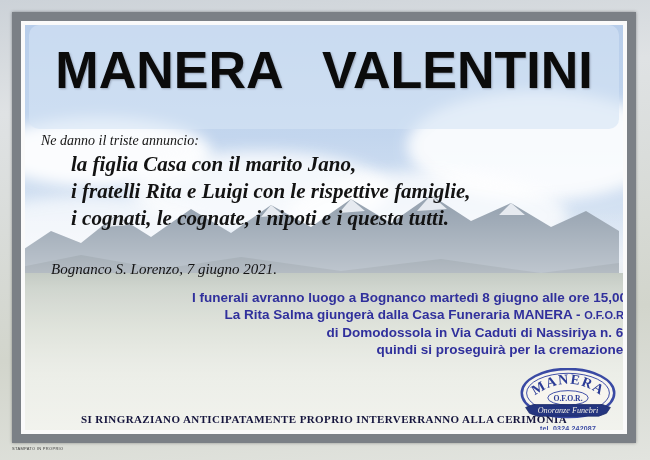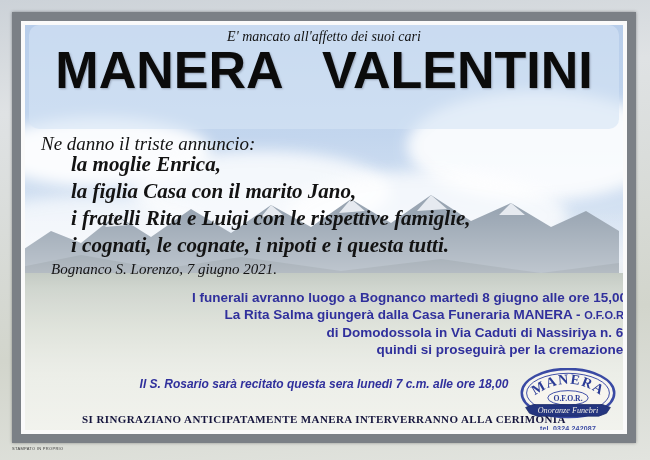--- a/index.html
+++ b/index.html
@@ -34,21 +34,21 @@
   
   .txt{position:absolute; color:#131313;}
   .intro{top:8px; left:0; width:100%; text-align:center; font-style:italic; font-size:14px;}
   .big-name{
     top:20px; left:0; width:100%; text-align:center;
     font-family:"Liberation Sans", sans-serif; font-weight:bold;
     font-size:52px; line-height:58px; letter-spacing:0px; word-spacing:26px;
     color:#0b0b0b; white-space:nowrap;
     text-shadow:1px 1px 2px rgba(90,100,120,.45);
   }
-  .announce{top:112px; left:20px; font-style:italic; font-size:19px;}
+  .announce{top:112px; left:20px; font-style:italic; font-size:14px;}
   .family{top:130px; left:50px; font-style:italic; font-weight:bold; font-size:21px; line-height:27px;}
   .place-date{top:240px; left:30px; font-style:italic; font-size:15px;}
   .funeral{top:268px; left:0; width:100%; text-align:right;
     font-family:"Liberation Sans", sans-serif; font-weight:bold;
     font-size:13.5px; line-height:17px; color:#30309c;}
   .funeral .small-abbr{font-size:11px;}
   .rosary{top:356px; left:0; width:100%; text-align:center;
     font-family:"Liberation Sans", sans-serif; font-weight:bold; font-style:italic;
     font-size:12px; line-height:14px; color:#30309c;}
   .thanks{top:392px; left:0; width:100%; text-align:center;
@@ -76,45 +76,42 @@
 
       <svg class="mountains" viewBox="0 0 598 140" preserveAspectRatio="none">
         <path d="M0,80 L30,60 60,72 95,44 130,66 170,38 210,62 250,34 290,56 330,28 370,52 410,24 450,50 490,32 530,56 565,40 598,60 L598,140 L0,140 Z" fill="#9aa6b3"></path>
         <path d="M250,34 262,44 240,46 Z M330,28 344,40 318,42 Z M410,24 426,38 396,40 Z M490,32 504,44 478,44 Z M95,44 108,54 84,56 Z" fill="#eef2f6" opacity=".9"></path>
         <path d="M0,96 L60,84 140,98 220,86 320,100 420,88 520,102 598,92 L598,140 L0,140 Z" fill="#86929c" opacity=".8"></path>
       </svg>
       <div class="valley"></div>
       <div class="haze"></div>
       <div class="title-panel"></div>
 
-      <div class="txt intro">E' mancato all'affetto dei suoi cari</div>
       <div class="txt big-name">MANERA VALENTINI</div>
       <div class="txt announce">Ne danno il triste annuncio:</div>
 
       <div class="txt family">
-        <div>la moglie Enrica,</div>
         <div>la figlia Casa con il marito Jano,</div>
         <div>i fratelli Rita e Luigi con le rispettive famiglie,</div>
         <div>i cognati, le cognate, i nipoti e i questa tutti.</div>
       </div>
 
       <div class="txt place-date">Bognanco S. Lorenzo, 7 giugno 2021.</div>
 
       <div class="txt funeral">
         <div>I funerali avranno luogo a Bognanco martedì 8 giugno alle ore 15,00</div>
         <div><span>La Rita Salma giungerà dalla Casa Funeraria MANERA - </span><span class="small-abbr">O.F.O.R.</span></div>
         <div>di Domodossola in Via Caduti di Nassiriya n. 6,</div>
         <div>quindi si proseguirà per la cremazione.</div>
       </div>
 
       <div class="txt rosary">
-        <div>Il S. Rosario sarà recitato questa sera lunedì 7 c.m. alle ore 18,00</div>
       </div>
 
-      <div class="txt thanks">SI RINGRAZIANO ANTICIPATAMENTE MANERA INTERVERRANNO ALLA CERIMONIA</div>
+      <div class="txt thanks">SI RINGRAZIANO ANTICIPATAMENTE PROPRIO INTERVERRANNO ALLA CERIMONIA</div>
 
       <div class="logo">
         <svg width="98" height="52" viewBox="0 0 100 54">
           <defs>
             <path id="arcTop" d="M 10,33 Q 50,0 90,33" fill="none"></path>
           </defs>
           <ellipse cx="50" cy="26" rx="48" ry="25" fill="#f7f5ef" stroke="#3a4aa4" stroke-width="2.6"></ellipse>
           <ellipse cx="50" cy="26" rx="43" ry="20.5" fill="none" stroke="#3a4aa4" stroke-width="1"></ellipse>
           <text font-family="Liberation Serif, serif" font-weight="bold" font-size="14.5" fill="#2c3c96" letter-spacing="1.5">
             <textPath href="#arcTop" startOffset="50%" text-anchor="middle">MANERA</textPath>

